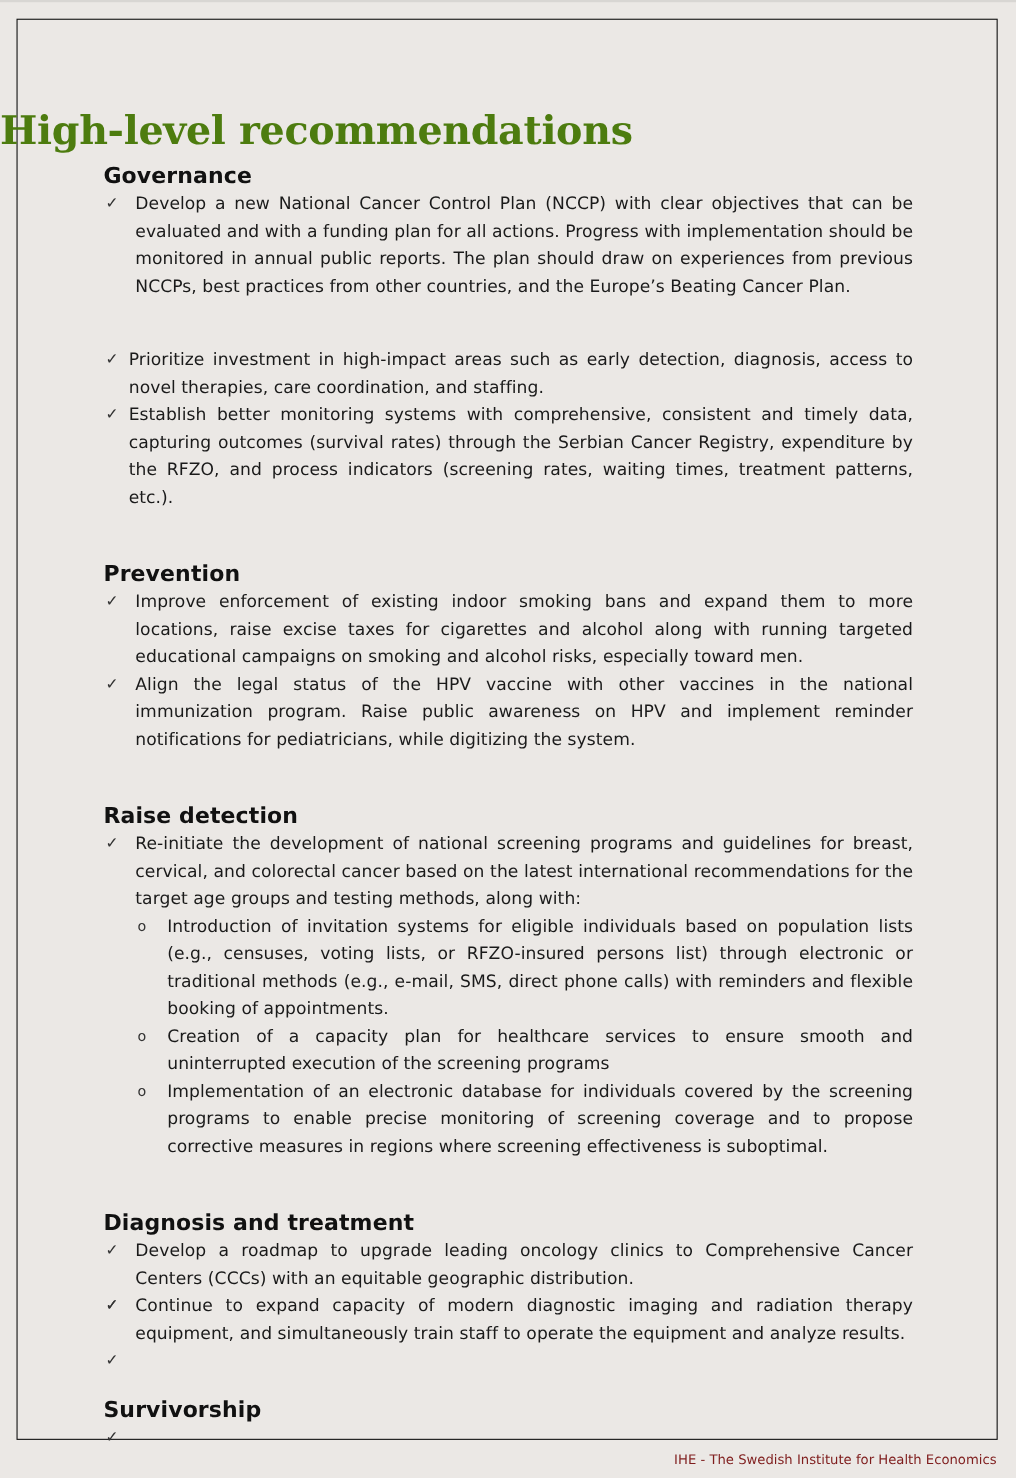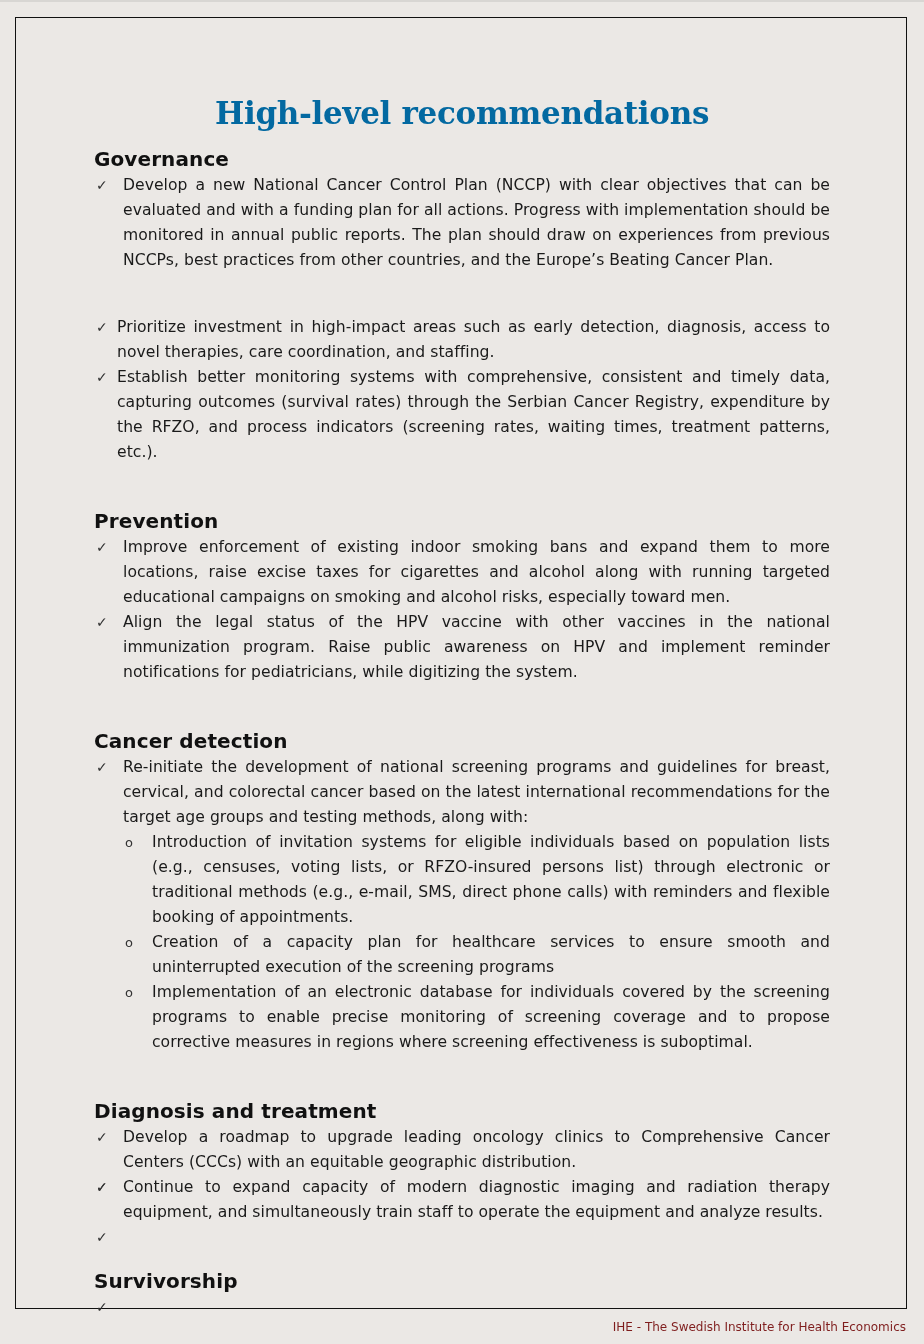--- a/index.html
+++ b/index.html
@@ -18,26 +18,25 @@
   .frame {
     position: absolute;
     left: 15px; top: 17px;
     width: 892px; height: 1292px;
     border: 1.5px solid #111;
     box-sizing: border-box;
   }
   .title {
     position: absolute;
     left: 0; right: 0; top: 74px;
-    text-align: center;
     font-family: "DejaVu Serif", "Liberation Serif", serif;
     font-weight: bold;
-    font-size: 31px;
+    font-size: 36px;
     letter-spacing: -0.3px;
-    color: #0369a1;
+    color: #4d7c0f;
   }
   .content {
     position: absolute;
     left: 78px; top: 129px;
     width: 768px;
   }
   .section { margin: 16px; }
   .section-heading {
     font-family: "DejaVu Sans", sans-serif;
     font-size: 20px;
@@ -128,21 +127,21 @@
       </li>
       <li class="item">
         <span class="check">✓</span>
         <span>Align the legal status of the HPV vaccine with other vaccines in the national immunization program. Raise public awareness on HPV and implement reminder notifications for pediatricians, while digitizing the system.</span>
       </li>
     </ul>
   </section>
   <div class="gap"></div>
 
   <section class="section">
-    <h2 class="section-heading">Cancer detection</h2>
+    <h2 class="section-heading">Raise detection</h2>
     <ul class="items">
       <li class="item">
         <span class="check">✓</span>
         <span>Re-initiate the development of national screening programs and guidelines for breast, cervical, and colorectal cancer based on the latest international recommendations for the target age groups and testing methods, along with:</span>
         <ul class="sub-items">
           <li class="sub-item">
             <span class="bullet-o">o</span>
             <span>Introduction of invitation systems for eligible individuals based on population lists (e.g., censuses, voting lists, or RFZO-insured persons list) through electronic or traditional methods (e.g., e-mail, SMS, direct phone calls) with reminders and flexible booking of appointments.</span>
           </li>
           <li class="sub-item">

